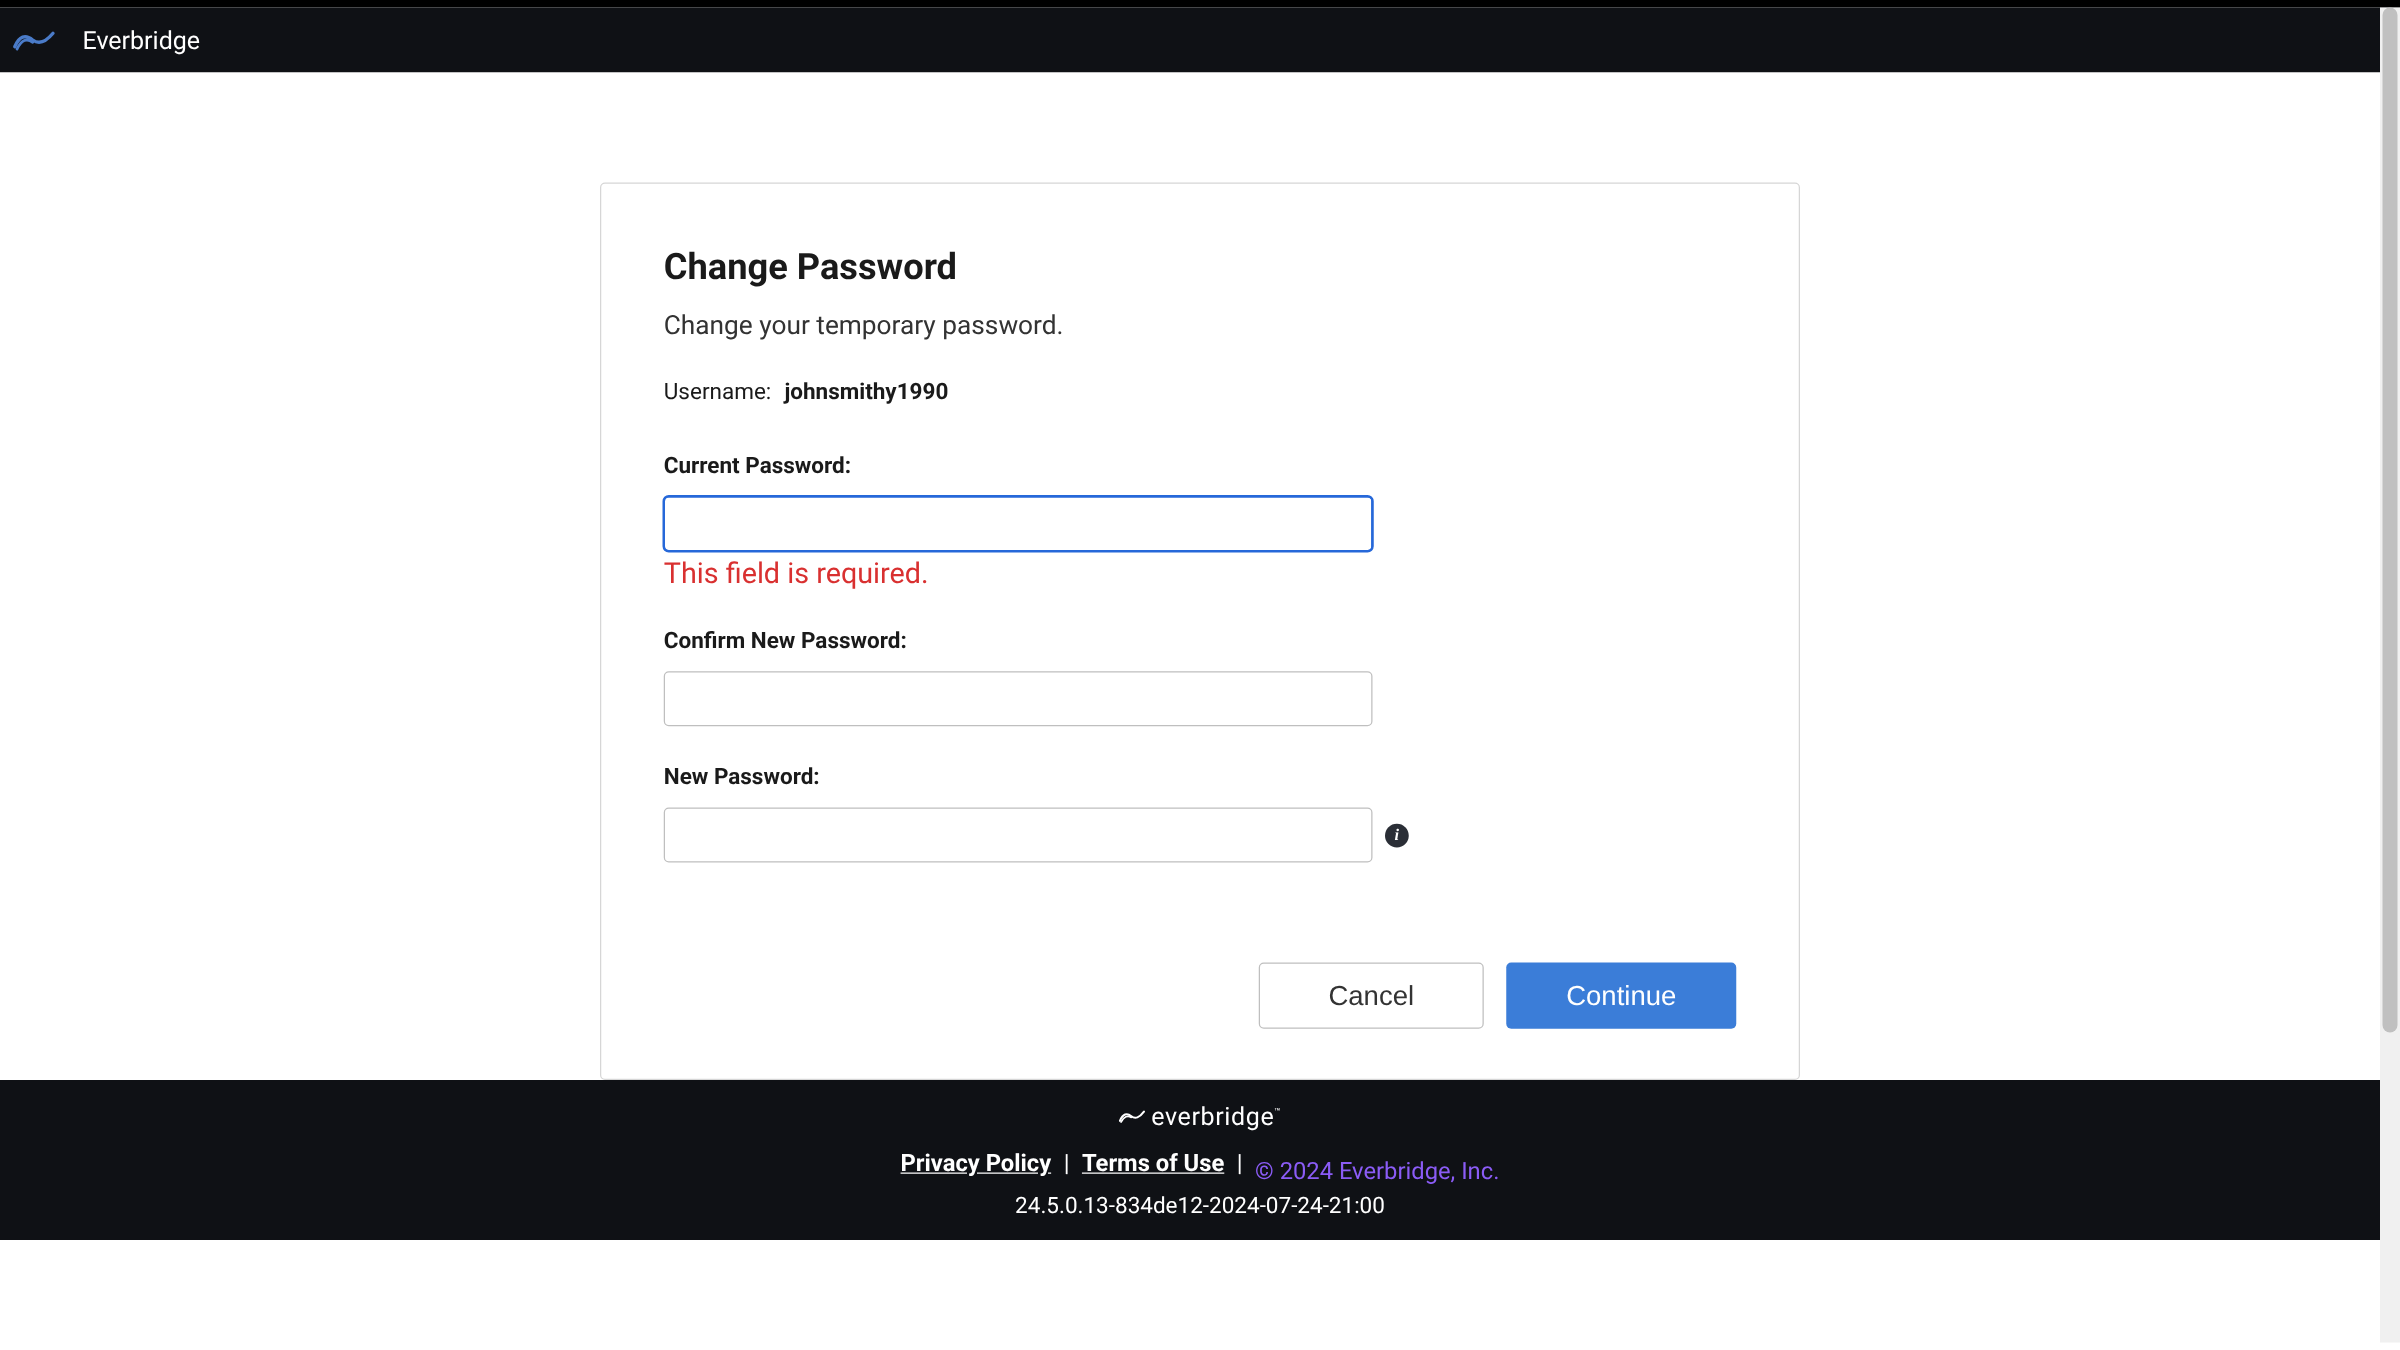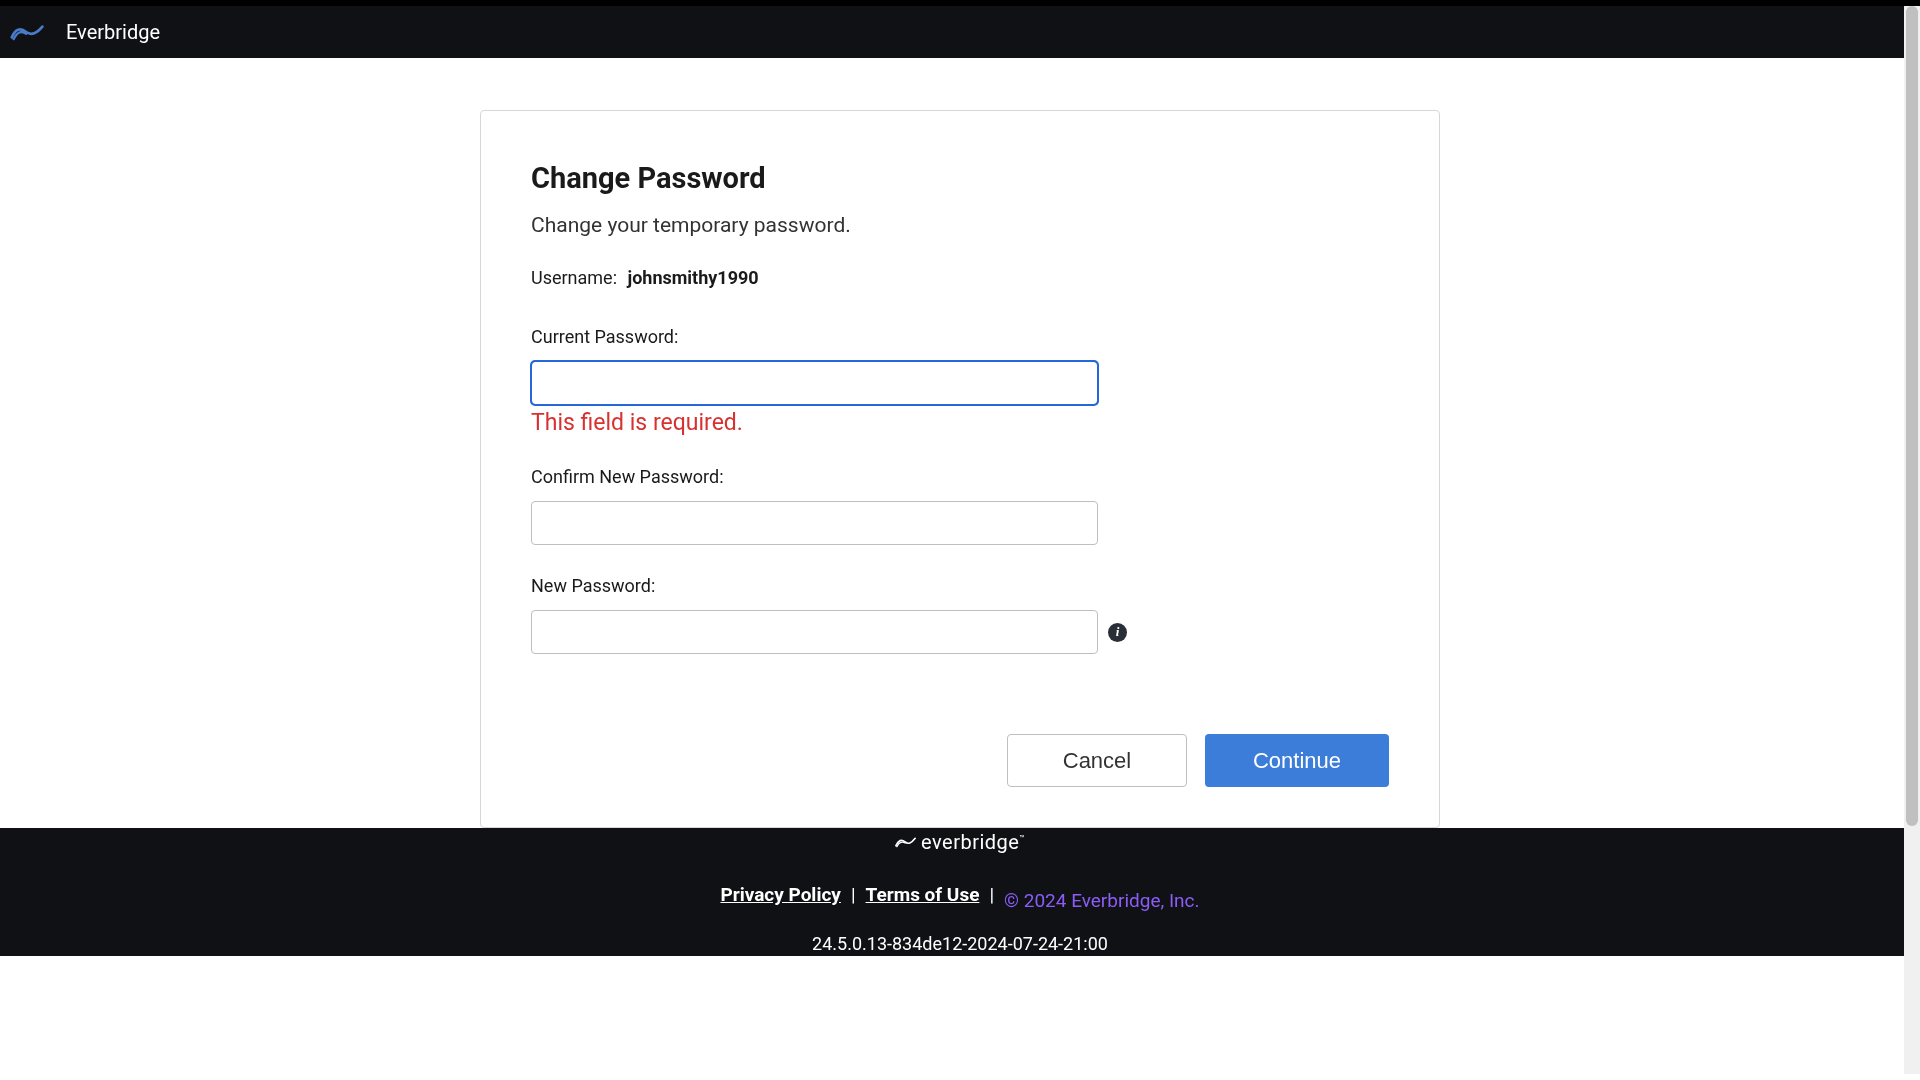--- a/index.html
+++ b/index.html
@@ -49,21 +49,21 @@
       font-size: 20px;
       font-weight: 400;
       margin-left: 18px;
     }
     
     .main-content {
       flex: 1;
       background: #ffffff;
       display: flex;
       justify-content: center;
-      padding-top: 52px;
+      padding-top: 88px;
       position: relative;
     }
     
     .card {
       width: 960px;
       border: 1px solid #d6d6d6;
       border-radius: 4px;
       padding: 50px 50px 40px 50px;
       height: fit-content;
     }
@@ -96,21 +96,21 @@
       font-weight: 700;
       margin-left: 6px;
     }
     
     .field-group {
       margin-bottom: 30px;
     }
     
     .field-label {
       font-size: 18px;
-      font-weight: 400;
+      font-weight: 700;
       color: #1a1a1a;
       margin-bottom: 14px;
       display: block;
     }
     
     .input-row {
       display: flex;
       align-items: center;
       gap: 10px;
     }
@@ -183,21 +183,21 @@
     }
     
     .footer {
       background: #0f1115;
       height: 128px;
       display: flex;
       flex-direction: column;
       align-items: center;
       justify-content: center;
       color: #ffffff;
-      gap: 21px;
+      gap: 6px;
     }
     
     .footer-logo {
       display: flex;
       align-items: center;
       gap: 4px;
       margin-bottom: 2px;
     }
     
     .footer-logo svg {

